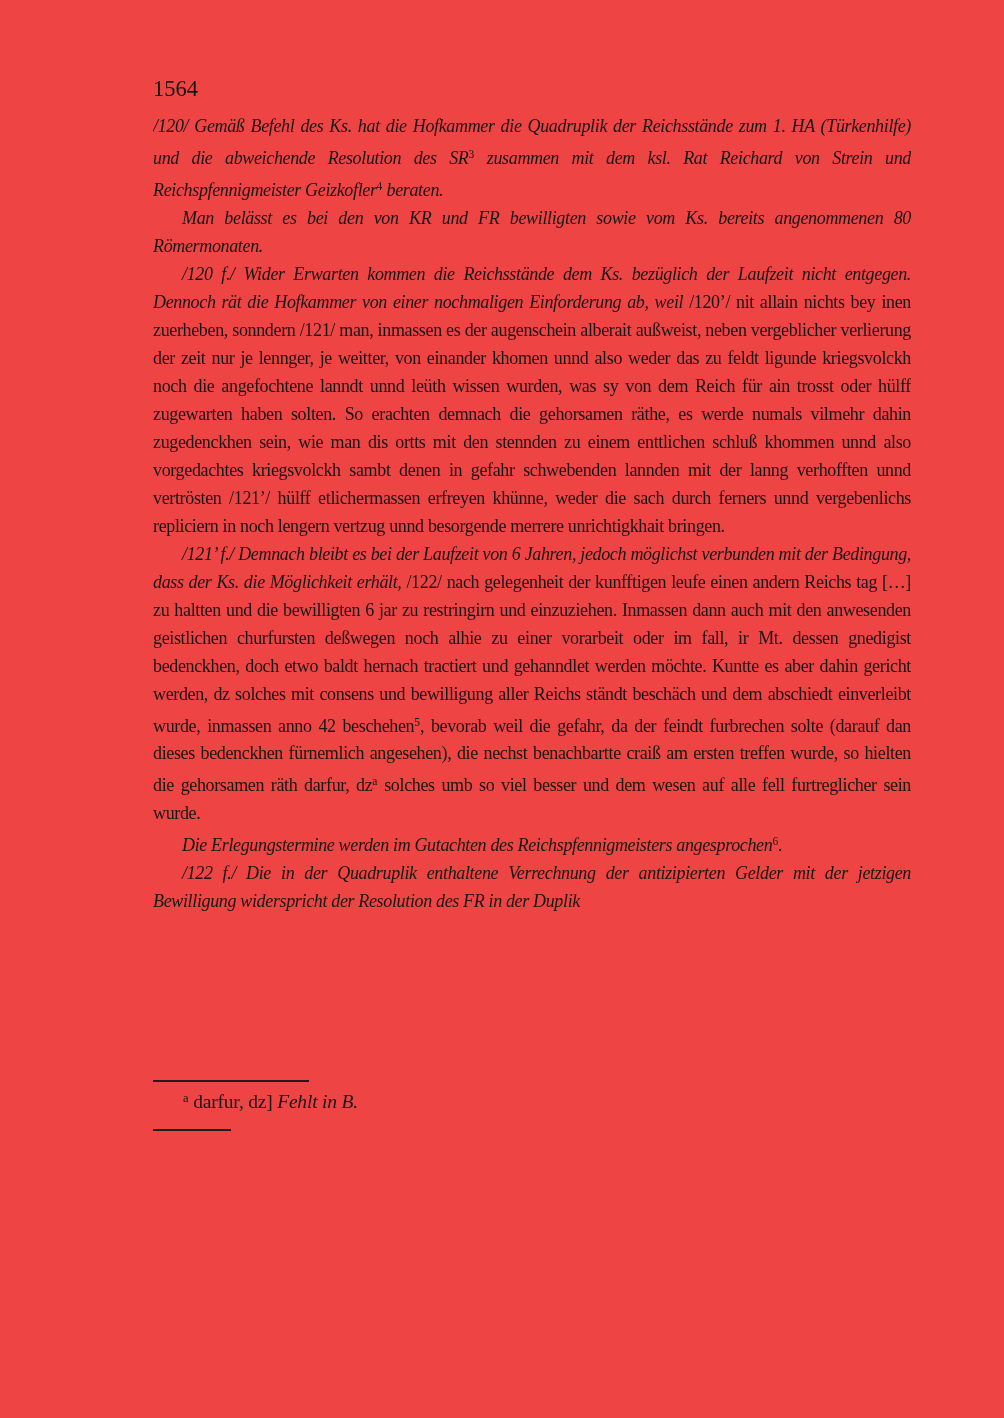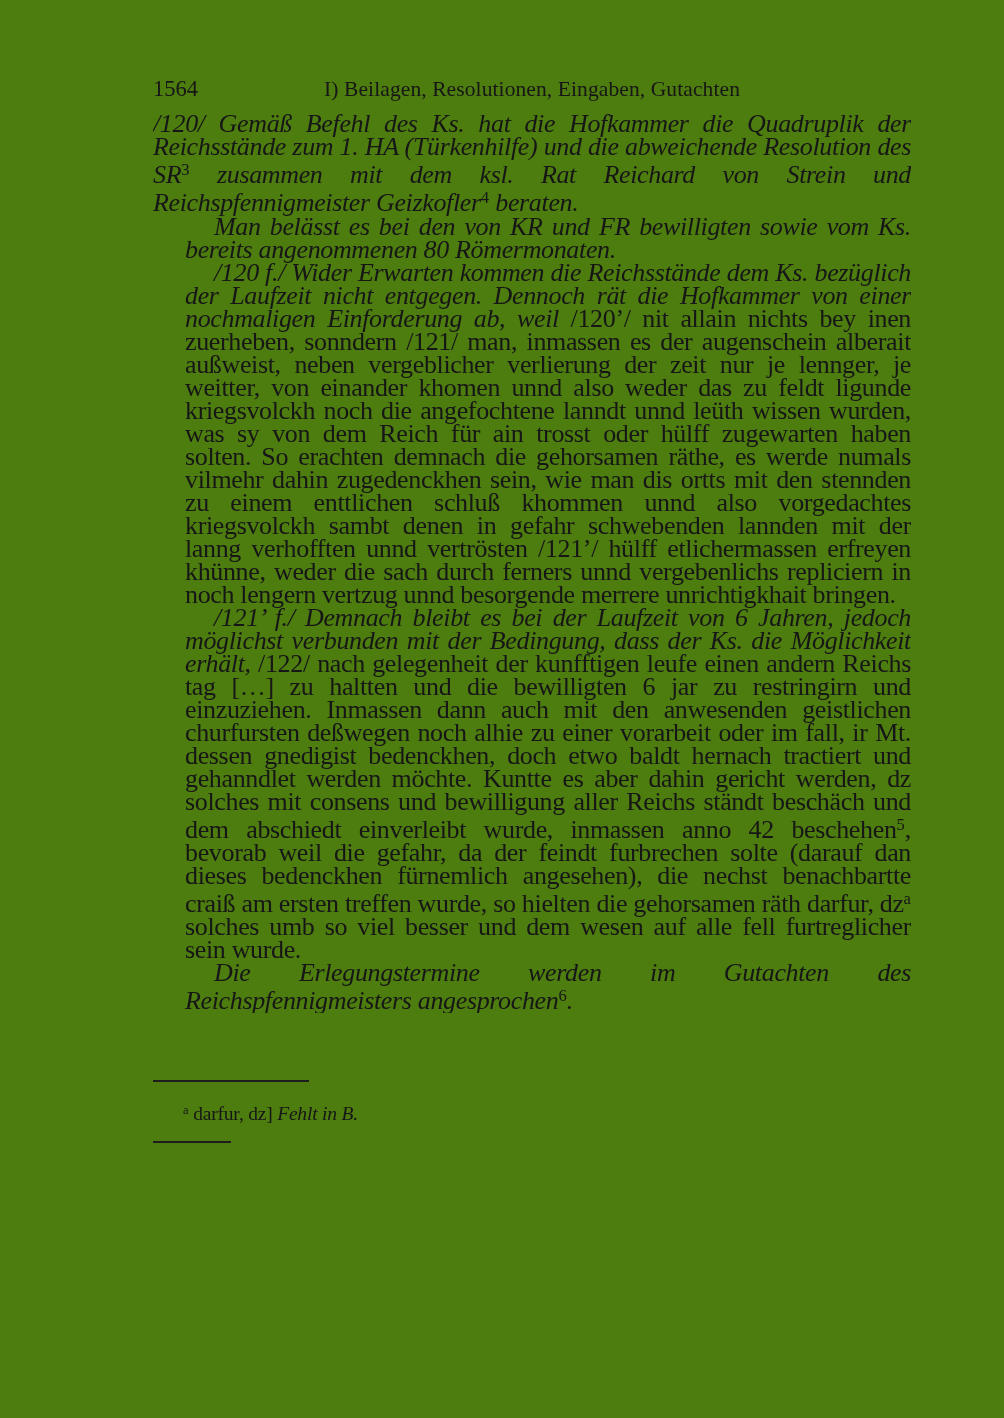--- a/index.html
+++ b/index.html
@@ -1,70 +1,70 @@
 <!DOCTYPE html>
 <html lang="de"><head>
 <meta charset="utf-8">
 <style>
   html,body{margin:0;padding:0;background:#ffffff;}
   .page{
     position:relative;
     width:1004px;height:1418px;
-    background:#4d7c0f;
+    background:#ef4444;
     color:#161616;
     font-family:"Liberation Serif","DejaVu Serif",serif;
     overflow:hidden;
   }
   .header{
     position:absolute;left:153px;top:76px;width:758px;height:30px;
     font-size:21.5px;line-height:26px;
   }
   .pagenum{position:absolute;left:0;top:0;font-size:22.5px;}
   .runhead{text-align:center;letter-spacing:0.1px;}
   .body{
     position:absolute;left:153px;top:112px;width:758px;
-    font-size:26px;line-height:23px;
+    font-size:18px;line-height:28px;
     letter-spacing:-0.35px;
     text-align:justify;
     max-height:966px;overflow:hidden;
     hyphens:auto;-webkit-hyphens:auto;
   }
   .para{margin:0;padding:0;}
-  .para.indent{text-indent:29px;margin-left:32px;}
+  .para.indent{text-indent:29px;}
   .it{font-style:italic;}
   .ro{font-style:normal;font-family:Liberation Serif, serif;}
   .sup{font-size:0.64em;vertical-align:0.5em;font-style:normal;letter-spacing:0;}
   .sc{font-variant:small-caps;font-style:normal;letter-spacing:0.3px;}
   .footer{
     position:absolute;left:153px;top:1080px;width:758px;
     font-size:19.5px;line-height:26.3px;letter-spacing:-0.2px;
     text-align:justify;
   }
   .rule{height:2px;background:#1d1d1d;}
   .rule1{width:156px;}
   .rule2{width:78px;margin-top:13px;}
-  .fn{margin:15px 0 0 0;text-indent:30px;}
+  .fn{margin:3px 0 0 0;text-indent:30px;}
   .fn-marker{font-style:normal;font-size:0.85em;vertical-align:0.22em;margin-right:9px;}
 </style>
 </head>
 <body>
 
 <div class="page">
 
   <div class="header">
     <div class="pagenum">1564</div>
-    <div class="runhead">I) Beilagen, Resolutionen, Eingaben, Gutachten</div>
   </div>
 
   <div class="body">
       <p class="para"><span class="it">/120/ Gemäß Befehl des Ks. hat die Hofkammer die Quadruplik der Reichsstände zum 1. HA (Türkenhilfe) und die abweichende Resolution des SR</span><span class="sup">3</span><span class="it"> zusammen mit dem ksl. Rat Reichard von Strein und Reichspfennigmeister Geizkofler</span><span class="sup">4</span><span class="it"> beraten.</span></p>
       <p class="para indent"><span class="it">Man belässt es bei den von KR und FR bewilligten sowie vom Ks. bereits angenommenen 80 Römermonaten.</span></p>
       <p class="para indent"><span class="it">/120 f./ Wider Erwarten kommen die Reichsstände dem Ks. bezüglich der Laufzeit nicht entgegen. Dennoch rät die Hofkammer von einer nochmaligen Einforderung ab, weil </span><span class="ro">/120’/ nit allain nichts bey inen zuerheben, sonndern /121/ man, inmassen es der augenschein alberait außweist, neben vergeblicher verlierung der zeit nur je lennger, je weitter, von einander khomen unnd also weder das zu feldt ligunde kriegsvolckh noch die angefochtene lanndt unnd leüth wissen wurden, was sy von dem Reich für ain trosst oder hülff zugewarten haben solten. So erachten demnach die gehorsamen räthe, es werde numals vilmehr dahin zugedenckhen sein, wie man dis ortts mit den stennden zu einem enttlichen schluß khommen unnd also vorgedachtes kriegsvolckh sambt denen in gefahr schwebenden lannden mit der lanng verhofften unnd vertrösten /121’/ hülff etlichermassen erfreyen khünne, weder die sach durch ferners unnd vergebenlichs repliciern in noch lengern vertzug unnd besorgende merrere unrichtigkhait bringen.</span></p>
       <p class="para indent"><span class="it">/121’ f./ Demnach bleibt es bei der Laufzeit von 6 Jahren, jedoch möglichst verbunden mit der Bedingung, dass der Ks. die Möglichkeit erhält, </span><span class="ro">/122/ nach gelegenheit der kunfftigen leufe einen andern Reichs tag […] zu haltten und die bewilligten 6 jar zu restringirn und einzuziehen. Inmassen dann auch mit den anwesenden geistlichen churfursten deßwegen noch alhie zu einer vorarbeit oder im fall, ir Mt. dessen gnedigist bedenckhen, doch etwo baldt hernach tractiert und gehanndlet werden möchte. Kuntte es aber dahin gericht werden, dz solches mit consens und bewilligung aller Reichs ständt beschäch und dem abschiedt einverleibt wurde, inmassen anno 42 beschehen</span><span class="sup">5</span><span class="ro">, bevorab weil die gefahr, da der feindt furbrechen solte (darauf dan dieses bedenckhen fürnemlich angesehen), die nechst benachbartte craiß am ersten treffen wurde, so hielten die gehorsamen räth darfur, dz</span><span class="sup">a</span><span class="ro"> solches umb so viel besser und dem wesen auf alle fell furtreglicher sein wurde.</span></p>
       <p class="para indent"><span class="it">Die Erlegungstermine werden im Gutachten des Reichspfennigmeisters angesprochen</span><span class="sup">6</span><span class="it">.</span></p>
+      <p class="para indent"><span class="it">/122 f./ Die in der Quadruplik enthaltene Verrechnung der antizipierten Gelder mit der jetzigen Bewilligung widerspricht der Resolution des FR in der Duplik</span></p>
     </div>
 
   <div class="footer">
     <div class="rule rule1"></div>
     <p class="fn apparatus"><span class="sup">a</span><span class="ro"> darfur, dz] </span><span class="it">Fehlt in B.</span></p>
     <div class="rule rule2"></div>
     <div id="fnlist">
       </div>
   </div>
 

